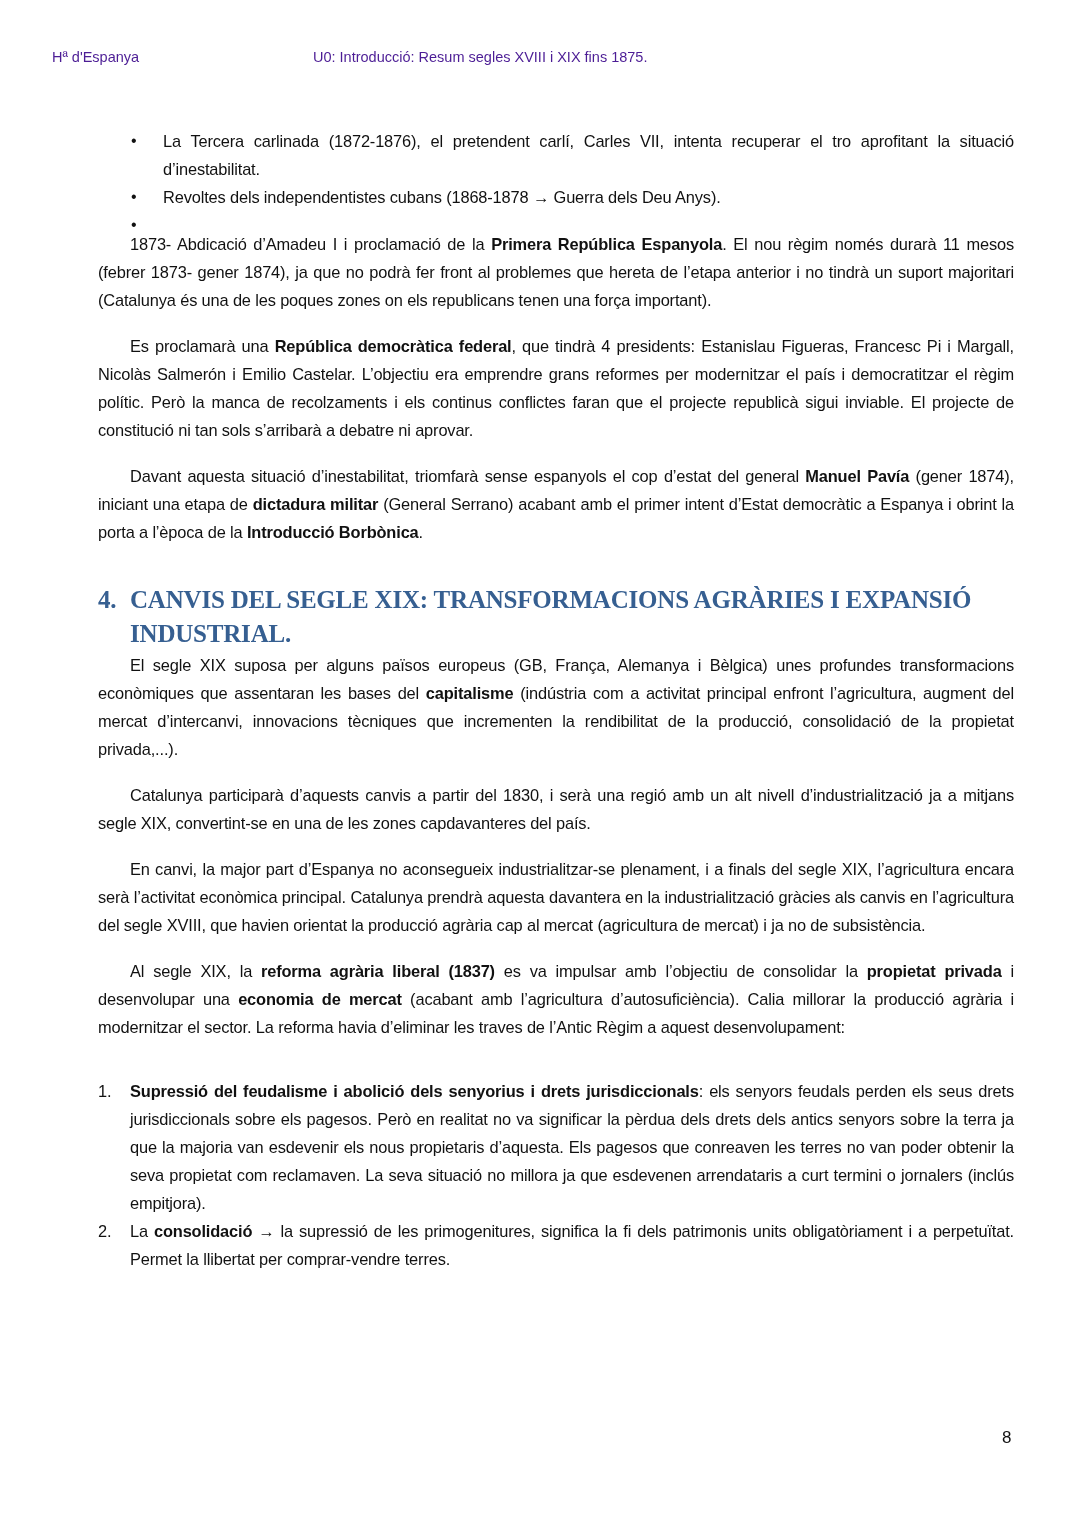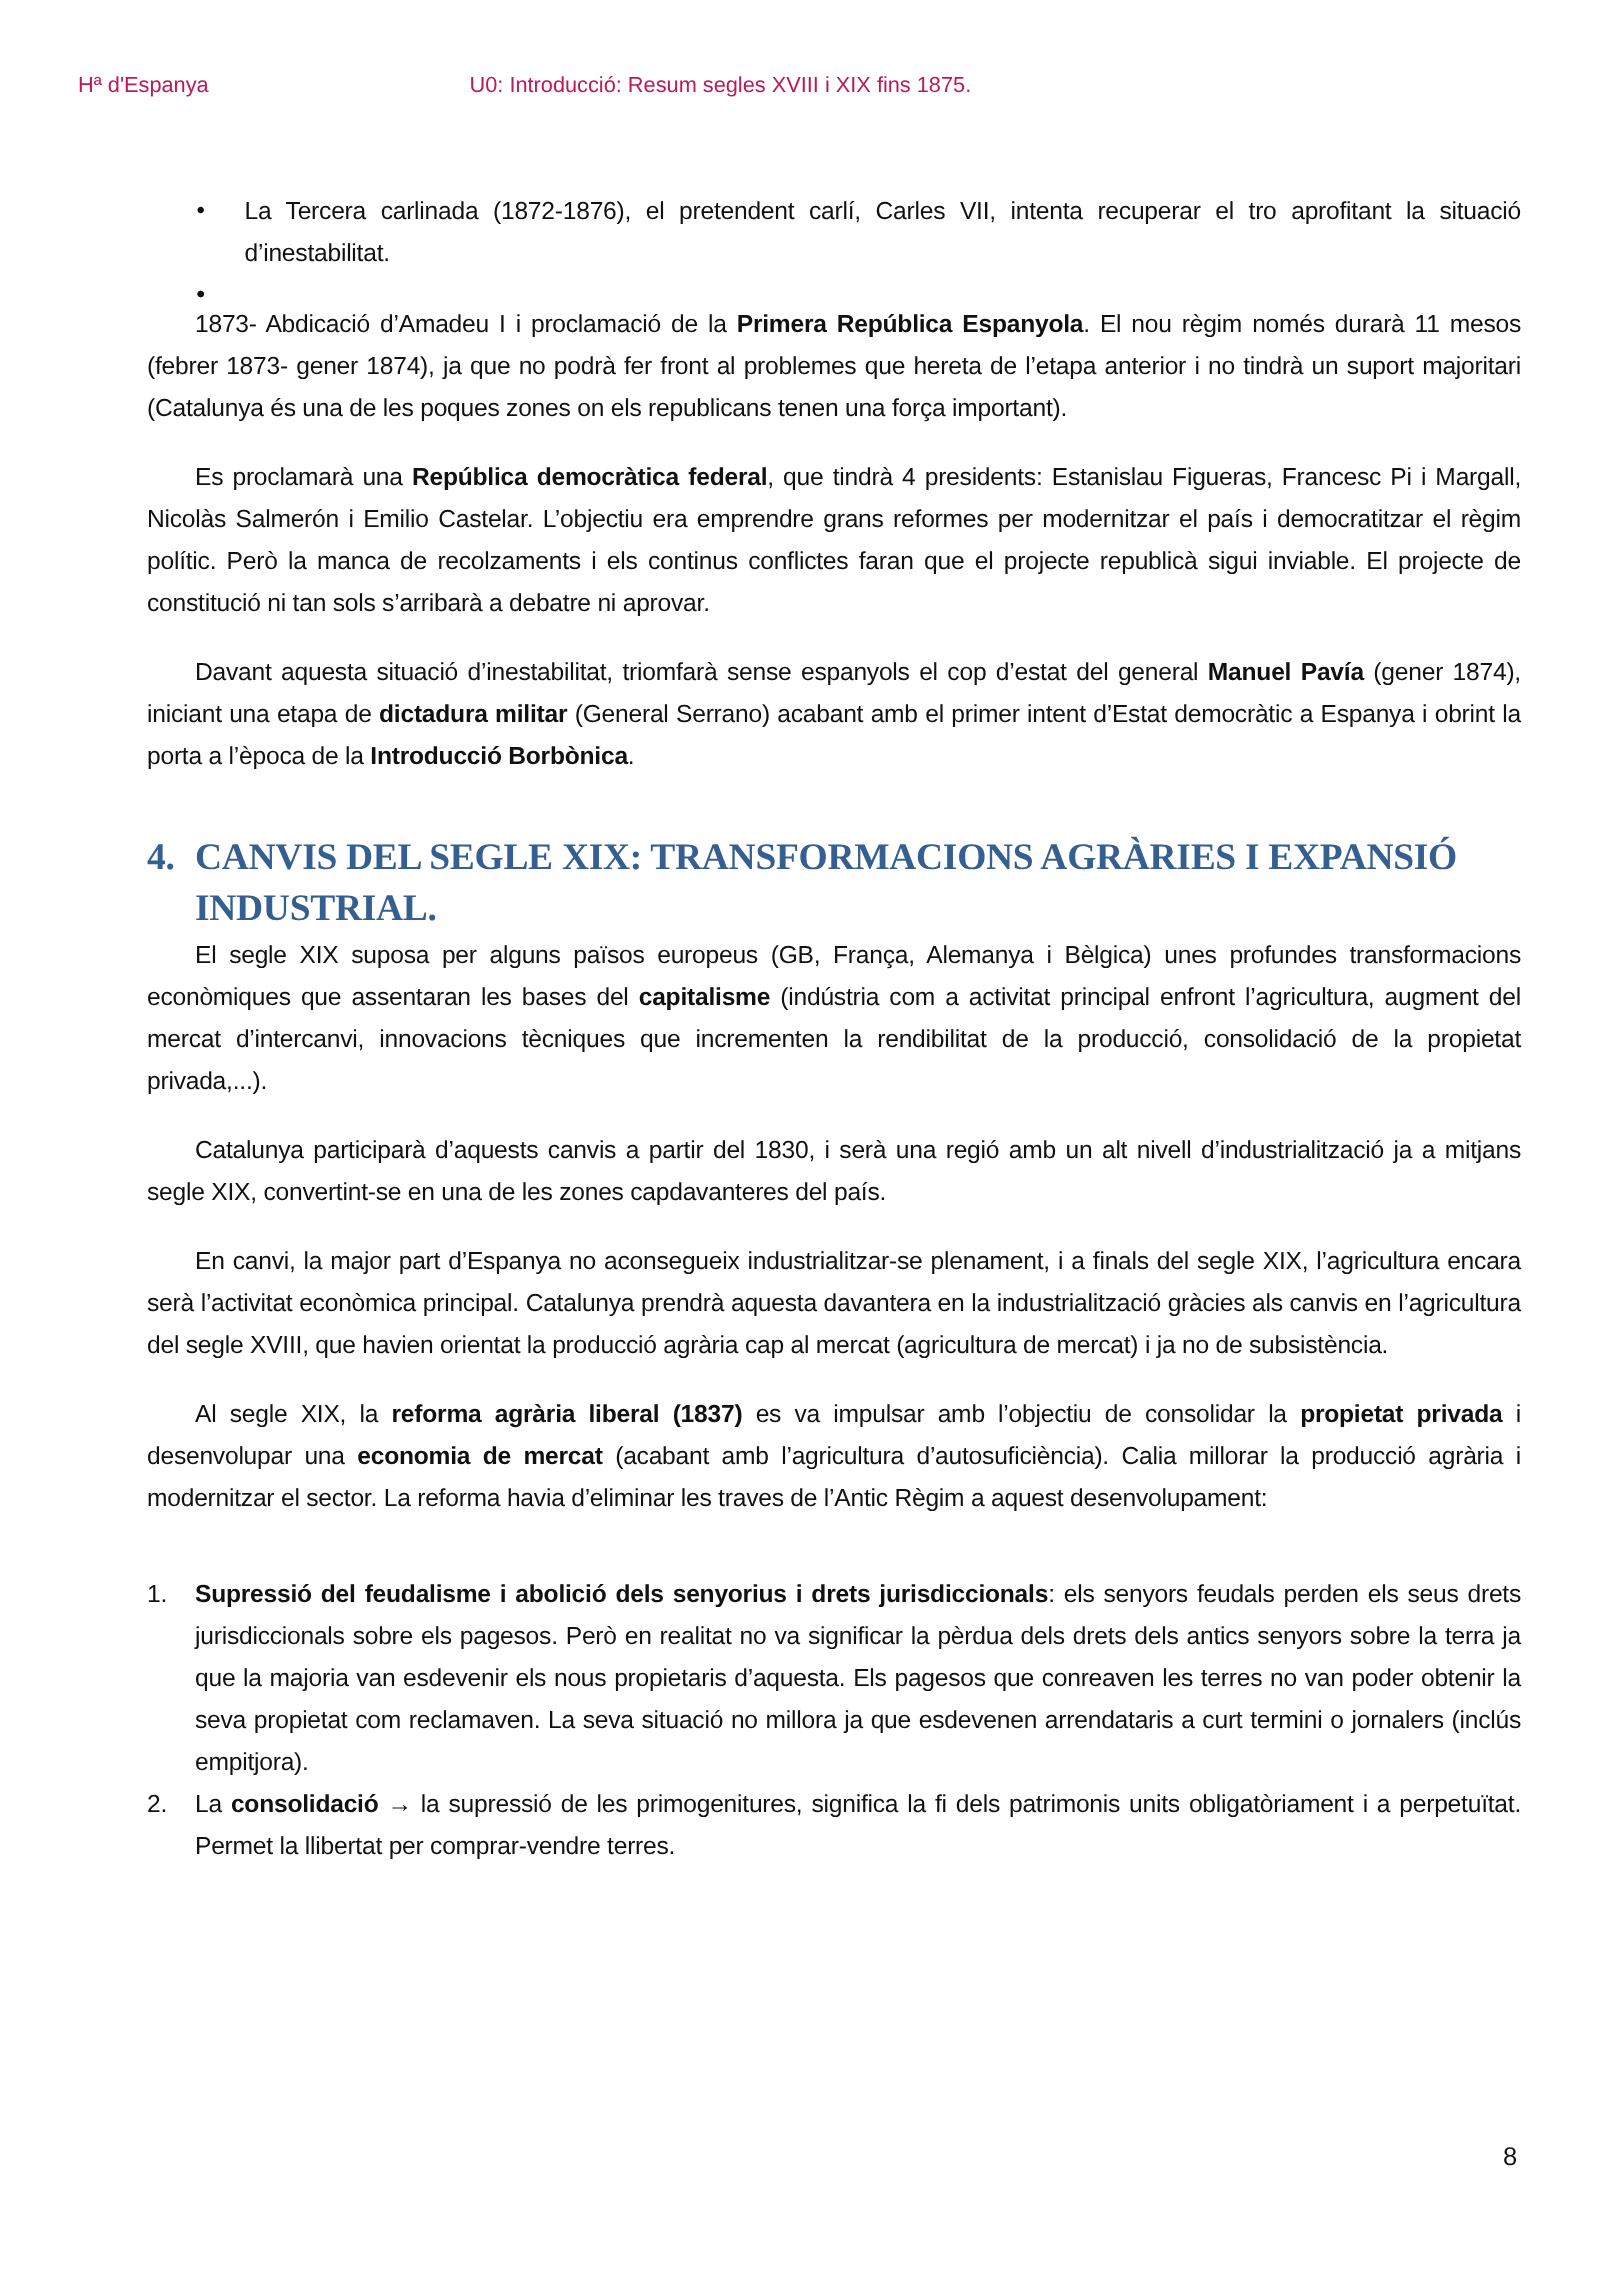--- a/index.html
+++ b/index.html
@@ -15,21 +15,21 @@
       color: #111111;
       overflow: hidden;
     }
     .page-header {
       position: absolute;
       top: 49px;
       left: 0;
       width: 1080px;
       height: 22px;
       font-size: 14.5px;
-      color: #be185d;
+      color: #4c1d95;
     }
     .page-header .left {
       position: absolute;
       left: 52px;
       top: 0;
     }
     .page-header .right {
       position: absolute;
       left: 313px;
       top: 0;
@@ -117,20 +117,21 @@
 
 <div class="content">
 
   <ul class="bullets">
     <li>
       <span class="bullet-dot">•</span>
       <span>La Tercera carlinada (1872-1876), el pretendent carlí, Carles VII, intenta recuperar el tro aprofitant la situació d’inestabilitat.</span>
     </li>
     <li>
       <span class="bullet-dot">•</span>
+      <span>Revoltes dels independentistes cubans (1868-1878 → Guerra dels Deu Anys).</span>
     </li>
     <li>
       <span class="bullet-dot">•</span>
     </li>
   </ul>
 
   <div class="gap-m"></div>
 
   <p class="para"><span>1873- Abdicació d’Amadeu I i proclamació de la </span><b>Primera República Espanyola</b><span>. El nou règim només durarà 11 mesos (febrer 1873- gener 1874), ja que no podrà fer front al problemes que hereta de l’etapa anterior i no tindrà un suport majoritari (Catalunya és una de les poques zones on els republicans tenen una força important).</span></p>
 

